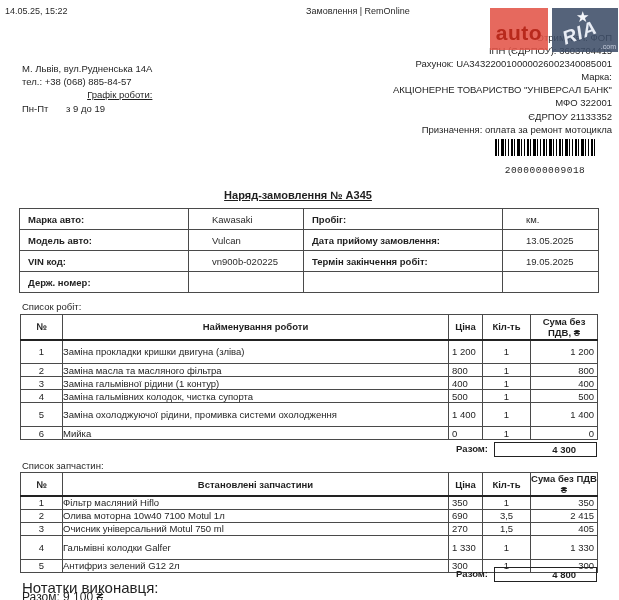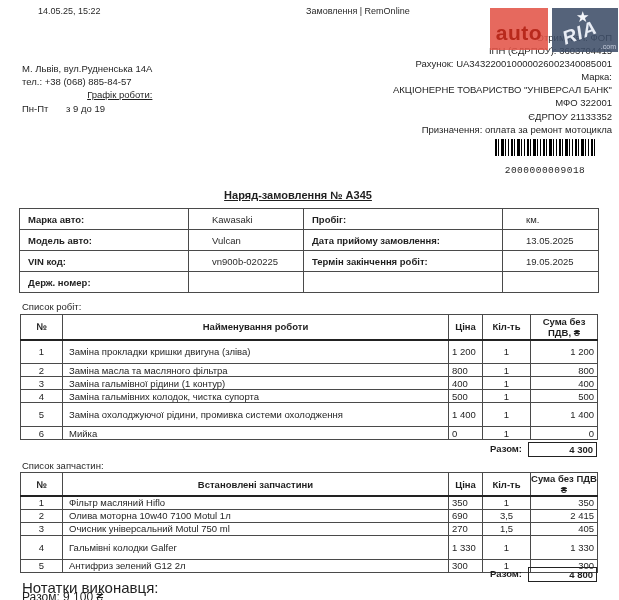--- a/index.html
+++ b/index.html
@@ -43,39 +43,39 @@
   td,th{border:1px solid #4a4a4a;overflow:hidden;vertical-align:middle;
     font-size:9.5px;line-height:11px;padding:0;}
   .veh-table{left:19px;top:208px;width:579px;}
   .veh-table td{height:20px;}
   .veh-table .lbl{font-weight:bold;padding-left:8px;}
   .veh-table .val{padding-left:23px;color:#2b2b2b;}
   .sec-label{font-size:9.5px;left:22px;}
   .items th{font-weight:bold;text-align:center;border-bottom:2.5px solid #222;}
   .items{left:20px;width:577px;}
   .items .c-num{text-align:center;}
-  .items .c-name{text-align:left;padding-left:6px;}
+  .items .c-name{text-align:left;}
   .items .c-price{text-align:left;padding-left:3px;padding-right:6px;}
   .items .c-qty{text-align:center;}
   .items .c-sum{text-align:right;padding-right:3px;}
   .h-sm{height:13px;}
   .h-lg{height:24px;}
   .hdr-works{height:25px;}
   .hdr-parts{height:23px;}
   .total-row{display:flex;justify-content:flex-end;align-items:stretch;width:577px;}
   .total-row .tlabel{font-weight:bold;font-size:9.5px;line-height:14px;padding-right:6px;}
   .total-row .tbox{width:61px;border:1.5px solid #222;font-weight:bold;font-size:9.5px;
-    line-height:13px;text-align:right;padding:0 3px;}
+    line-height:13px;text-align:right;padding:0 20px;}
   .notes{font-size:15px;}
   .grand{font-size:12px;font-weight:normal;}
 </style>
 </head>
 <body>
 
-<div class="abs meta" style="left:38px;top:6px;">14.05.25, 15:22</div>
+<div class="abs meta" style="left:5px;top:6px;">14.05.25, 15:22</div>
 <div class="abs meta" style="left:306px;top:6px;">Замовлення | RemOnline</div>
 
 <div class="abs payee">
   <div>Отримувач: ФОП</div>
   <div>ІПН (ЄДРПОУ): 3603704415</div>
   <div>Рахунок: UA343220010000026002340085001</div>
   <div>Марка:</div>
   <div>АКЦІОНЕРНЕ ТОВАРИСТВО "УНІВЕРСАЛ БАНК"</div>
   <div>МФО 322001</div>
   <div>ЄДРПОУ 21133352</div>

